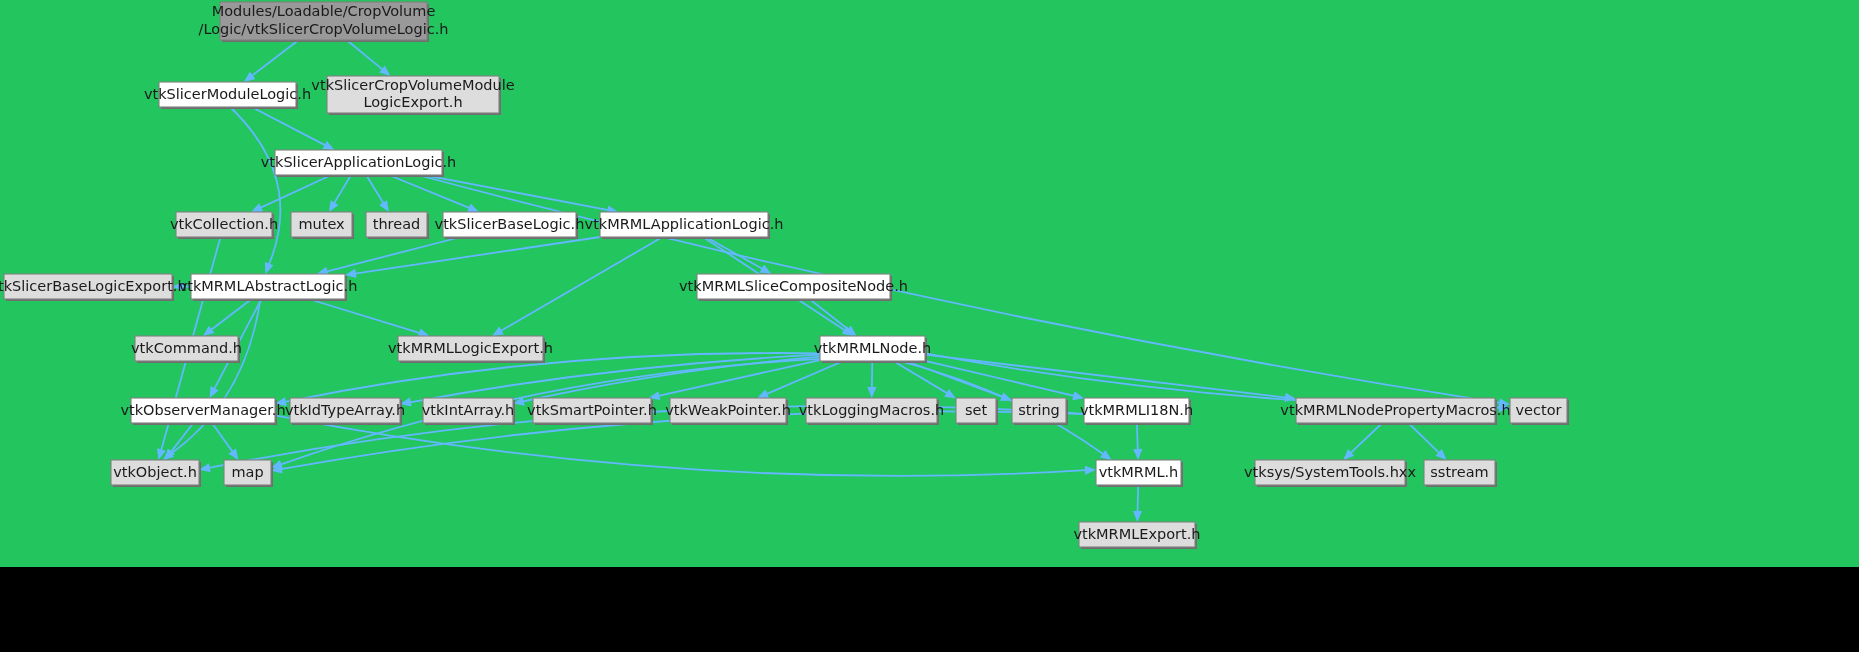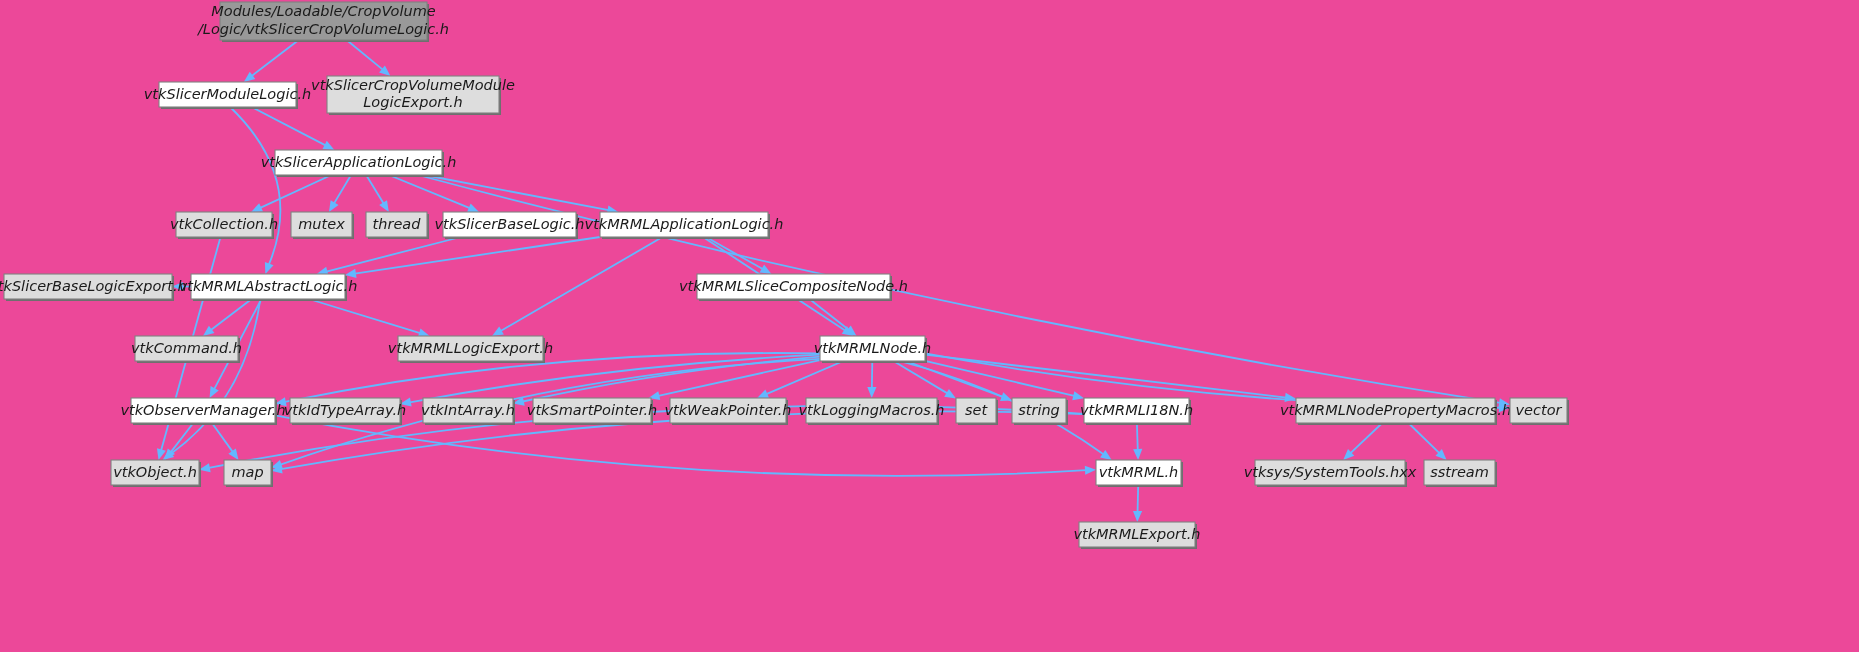--- a/index.html
+++ b/index.html
@@ -3,25 +3,24 @@
 <meta charset="utf-8">
 <style>
   html, body {
     margin: 0;
     padding: 0;
     background: #000000;
   }
   #graph-root {
     position: relative;
     width: 1859px;
-    height: 652px;
-    background: #ec4899;
+    height: 567px;
+    background: #22c55e;
     overflow: hidden;
     font-family: "DejaVu Sans", sans-serif;
-    font-style: italic;
   }
   svg#graph-svg {
     position: absolute;
     left: 0;
     top: 0;
     width: 1859px;
     height: 652px;
   }
   .node-rect {
     stroke-width: 1.1;

